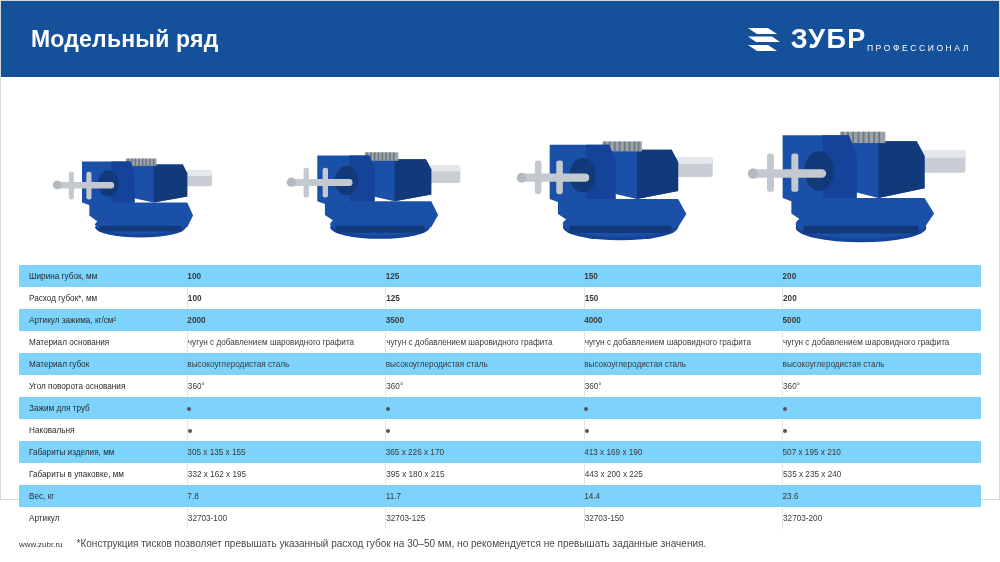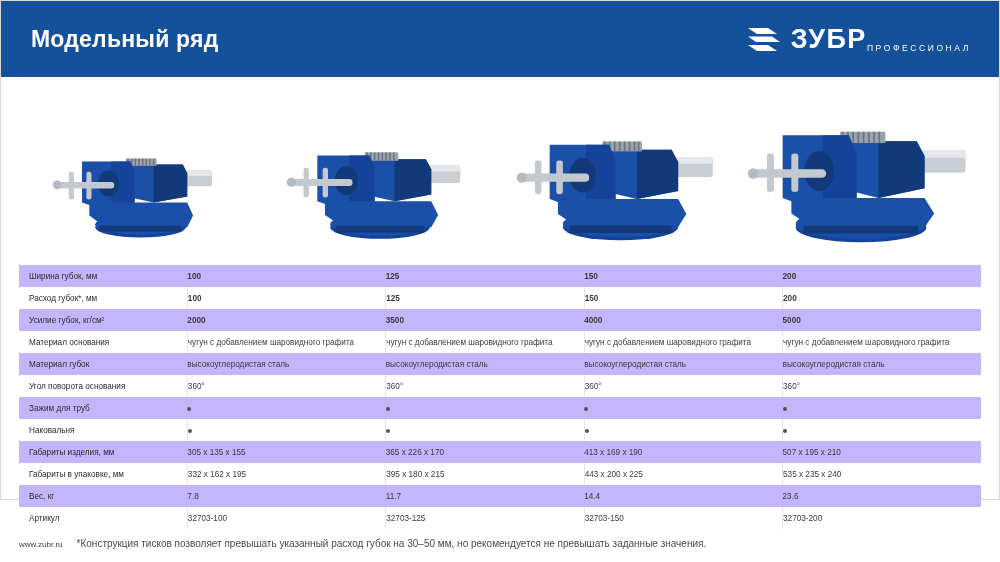--- a/index.html
+++ b/index.html
@@ -103,21 +103,21 @@
     height: 22px;
     vertical-align: middle;
     border: none;
   }
   table.spec td.label {
     text-align: left;
     padding-left: 10px;
     color: #2b2b2b;
     width: 17.5%;
   }
-  tr.shade td { background: #c4b5fd; }
+  tr.shade td { background: #7dd3fc; }
   tr.plain td { background: #ffffff; }
   td.strongval {
     font-weight: bold;
     font-size: 11px;
     color: #1a1a1a;
   }
   .dot {
     display: inline-block;
     width: 4px;
     height: 4px;
@@ -327,21 +327,21 @@
 
         <tr class="plain">
           <td class="label">Расход губок*, мм</td>
           <td class="strongval col-sep">100</td>
           <td class="strongval col-sep">125</td>
           <td class="strongval col-sep">150</td>
           <td class="strongval col-sep">200</td>
         </tr>
 
         <tr class="shade">
-          <td class="label">Усилие губок, кг/см²</td>
+          <td class="label">Артикул зажима, кг/см²</td>
           <td class="strongval col-sep">2000</td>
           <td class="strongval col-sep">3500</td>
           <td class="strongval col-sep">4000</td>
           <td class="strongval col-sep">5000</td>
         </tr>
 
         <tr class="plain">
           <td class="label">Материал основания</td>
           <td class="col-sep">чугун с добавлением шаровидного графита</td>
           <td class="col-sep">чугун с добавлением шаровидного графита</td>

